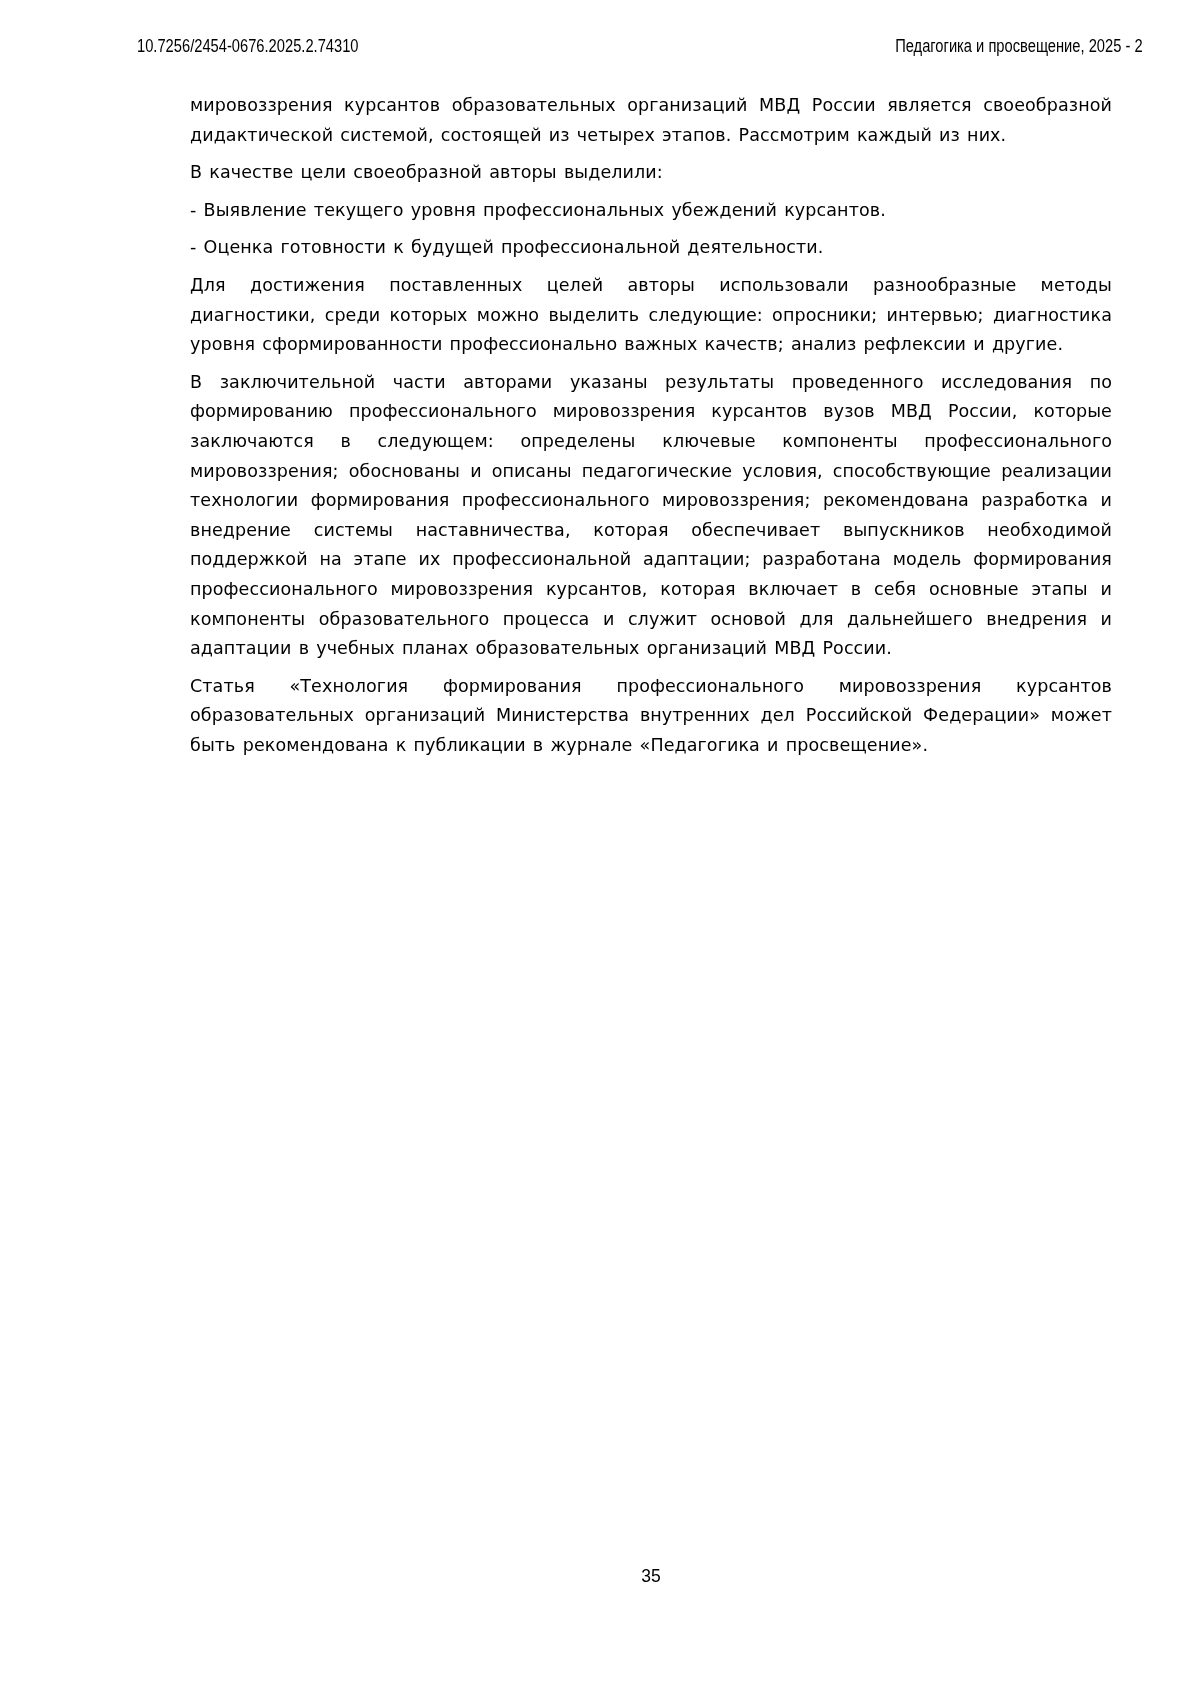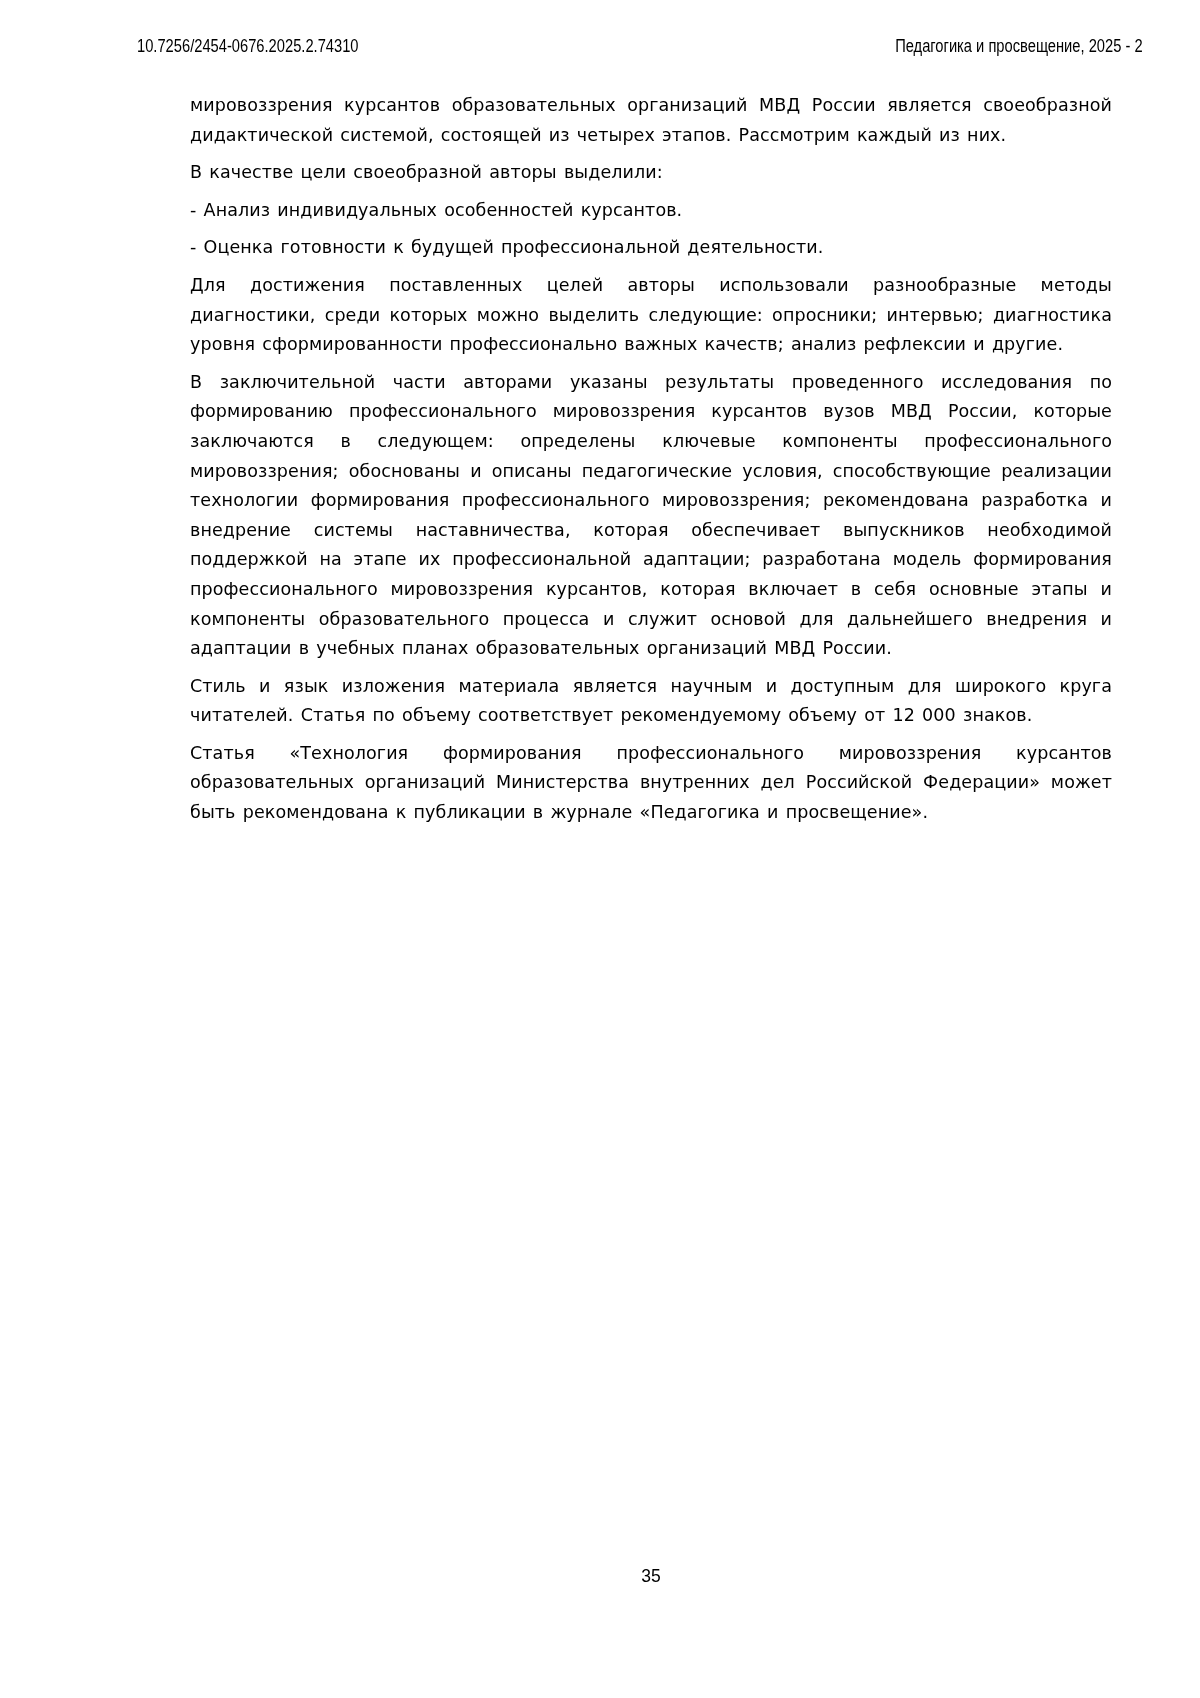--- a/index.html
+++ b/index.html
@@ -65,23 +65,22 @@
 <body>
 
 <header class="page-header">
   <span class="hdr-left">10.7256/2454-0676.2025.2.74310</span>
   <span class="hdr-right">Педагогика и просвещение, 2025 - 2</span>
 </header>
 
 <main class="body-text">
   <p>мировоззрения курсантов образовательных организаций МВД России является своеобразной дидактической системой, состоящей из четырех этапов. Рассмотрим каждый из них.</p>
   <p>В качестве цели своеобразной авторы выделили:</p>
-  <p>- Анализ индивидуальных особенностей курсантов.</p>
+  <p>- Выявление текущего уровня профессиональных убеждений курсантов.</p>
   <p>- Оценка готовности к будущей профессиональной деятельности.</p>
   <p>Для достижения поставленных целей авторы использовали разнообразные методы диагностики, среди которых можно выделить следующие: опросники; интервью; диагностика уровня сформированности профессионально важных качеств; анализ рефлексии и другие.</p>
   <p>В заключительной части авторами указаны результаты проведенного исследования по формированию профессионального мировоззрения курсантов вузов МВД России, которые заключаются в следующем: определены ключевые компоненты профессионального мировоззрения; обоснованы и описаны педагогические условия, способствующие реализации технологии формирования профессионального мировоззрения; рекомендована разработка и внедрение системы наставничества, которая обеспечивает выпускников необходимой поддержкой на этапе их профессиональной адаптации; разработана модель формирования профессионального мировоззрения курсантов, которая включает в себя основные этапы и компоненты образовательного процесса и служит основой для дальнейшего внедрения и адаптации в учебных планах образовательных организаций МВД России.</p>
-  <p>Стиль и язык изложения материала является научным и доступным для широкого круга читателей. Статья по объему соответствует рекомендуемому объему от 12 000 знаков.</p>
   <p>Статья «Технология формирования профессионального мировоззрения курсантов образовательных организаций Министерства внутренних дел Российской Федерации» может быть рекомендована к публикации в журнале «Педагогика и просвещение».</p>
 </main>
 
 <footer class="page-footer">
   <span>35</span>
 </footer>
 
 </body></html>

